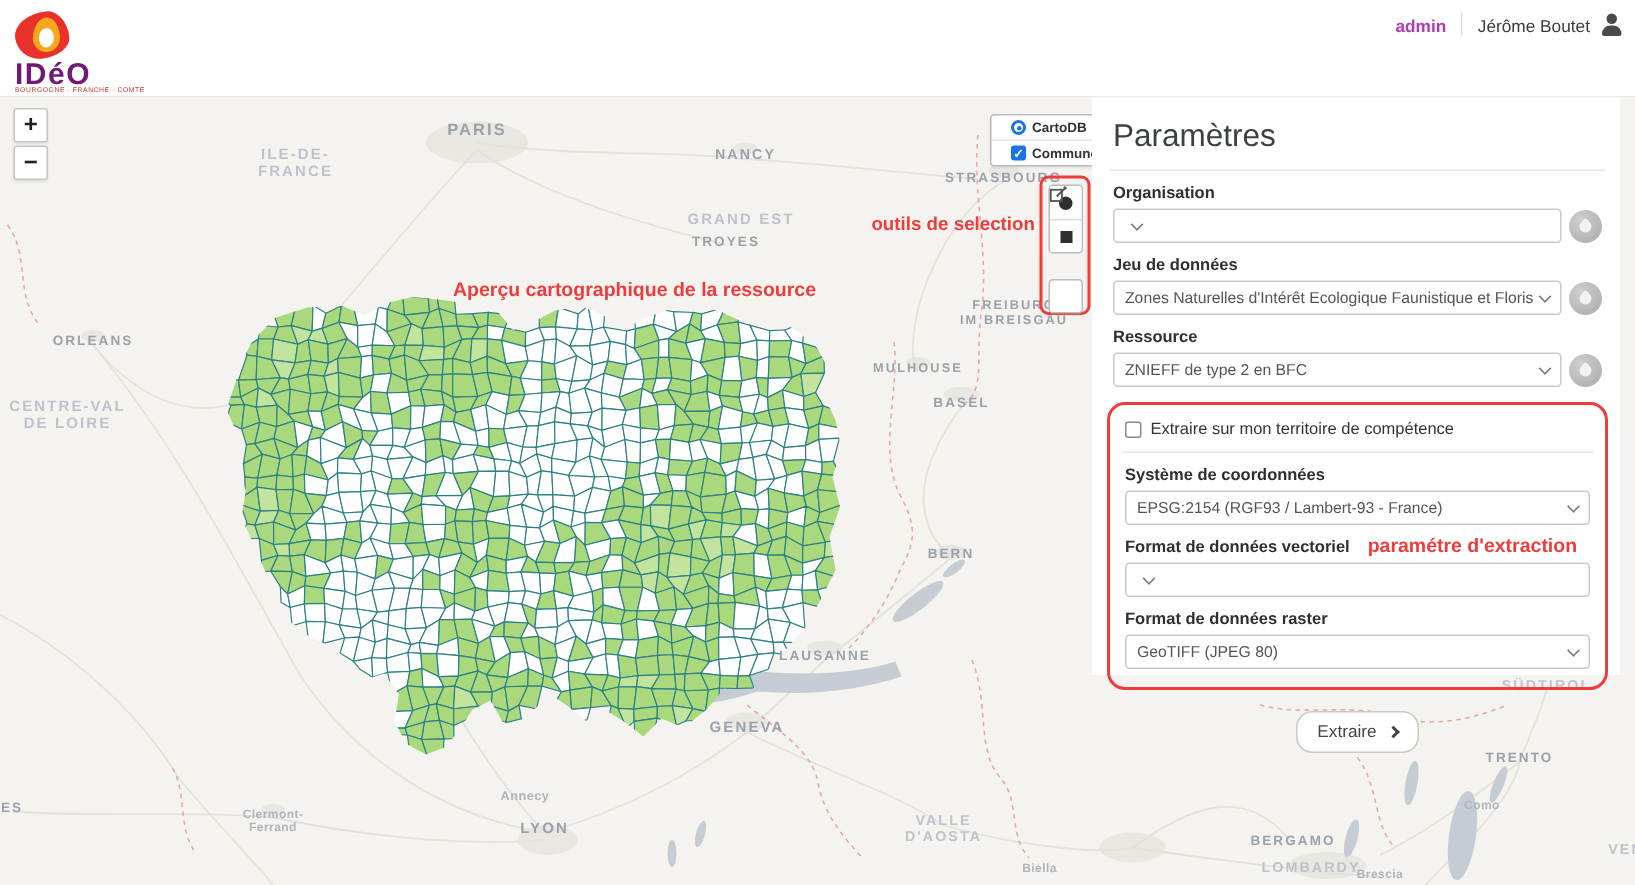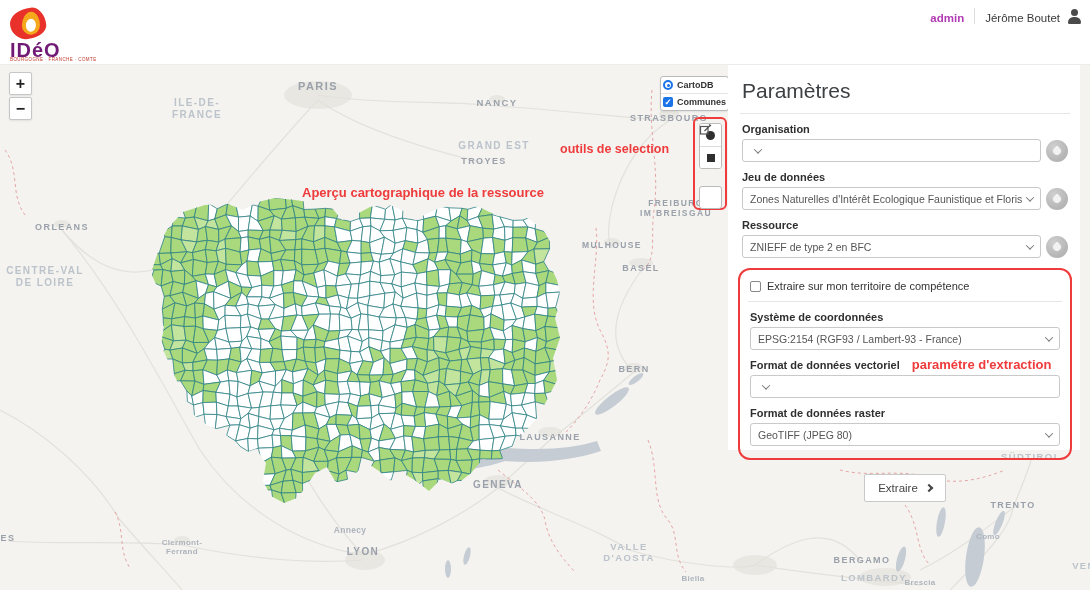--- a/index.html
+++ b/index.html
@@ -33,38 +33,38 @@
 
   
   .map{position:absolute;left:0;top:65px;width:1090px;height:525px;background:#f4f3f0;overflow:hidden;cursor:grab}
   .map svg{position:absolute;left:0;top:0}
   .zoom-ctrl{position:absolute;left:9px;top:7px;z-index:5}
   .zoom-btn{width:23px;height:23px;background:#fff;border:1px solid #c6c6c6;border-radius:2px;
     font-size:16px;font-weight:bold;color:#222;display:flex;align-items:center;justify-content:center;
     cursor:pointer;margin-bottom:2px;box-shadow:0 1px 2px rgba(0,0,0,.08)}
   .layer-box{position:absolute;left:660px;top:11px;z-index:5;background:#fff;border:1px solid #bbb;
     border-radius:3px;overflow:hidden;box-shadow:0 1px 2px rgba(0,0,0,.08)}
-  .layer-row{display:flex;align-items:center;gap:4px;padding:3px 2px;font-size:9px;font-weight:bold;color:#333;cursor:pointer}
+  .layer-row{display:flex;align-items:center;gap:4px;padding:3px 13px;font-size:9px;font-weight:bold;color:#333;cursor:pointer}
   .layer-row + .layer-row{border-top:1px solid #e4e4e4}
   .radio{width:10px;height:10px;border:2px solid var(--blue);border-radius:50%;position:relative;flex:none}
   .radio::after{content:"";position:absolute;left:1.5px;top:1.5px;width:3px;height:3px;border-radius:50%;background:var(--blue)}
   .cbx{width:10px;height:10px;background:var(--blue);border-radius:2px;color:#fff;font-size:8.5px;
     line-height:10px;text-align:center;flex:none}
   .tools{position:absolute;left:699px;top:58px;z-index:5;width:23px}
   .tool-group{background:#fff;border:1px solid #bbb;border-radius:3px;overflow:hidden}
   .tool-btn{width:21px;height:22px;display:flex;align-items:center;justify-content:center;cursor:pointer;background:#fff}
   .tool-btn + .tool-btn{border-top:1px solid #ddd}
   .tool-single{margin-top:17px;background:#fff;border:1px solid #bbb;border-radius:3px;width:23px;height:23px;
     display:flex;align-items:center;justify-content:center;cursor:pointer}
   .glyph-circle{width:9px;height:9px;border-radius:50%;background:#2f2f2f}
   .glyph-square{width:8px;height:8px;background:#2f2f2f}
   .tools-highlight{position:absolute;left:693px;top:52px;width:34px;height:93px;border:2px solid var(--red);
     border-radius:6px;z-index:4;pointer-events:none}
   .annot{position:absolute;color:var(--red);font-weight:bold;z-index:6;pointer-events:none;white-space:nowrap}
-  .annot-tools{left:560px;top:77px;width:130px;font-size:12.5px}
+  .annot-tools{left:560px;top:77px;width:130px;text-align:right;font-size:12.5px}
   .annot-preview{left:302px;top:120px;font-size:13px}
 
   
   .panel{position:absolute;left:728px;top:65px;width:352px;height:385px;background:#fff;z-index:10;
     padding:12px 12px 4px 14px}
   .panel h1{font-size:21px;font-weight:400;color:#3d4043;margin:2px 0 10px}
   .divider{height:1px;background:#e6e6e6;margin:0 -2px}
   .field-label{font-size:11px;font-weight:bold;color:var(--label);margin:9px 0 4px}
   .row{display:flex;align-items:center;gap:5px}
   .select{flex:1;height:23px;border:1px solid var(--panel-border);border-radius:3px;background:#fff;
@@ -75,21 +75,21 @@
   .info-btn{width:22px;height:22px;border-radius:50%;flex:none;cursor:pointer;
     background:radial-gradient(circle at 35% 30%,#cfcfcf,#a9a9a9);display:flex;align-items:center;justify-content:center}
   .tag{width:8px;height:8px;background:#f2f2f2;border-radius:1px 50% 50% 50%;transform:rotate(45deg)}
   .extract-zone{position:relative;border:2px solid var(--red);border-radius:12px;margin:10px -4px 0;
     padding:8px 10px 12px}
   .check-row{display:flex;align-items:center;gap:6px;font-size:11px;color:#333;margin:2px 0 9px;cursor:pointer}
   .cb-empty{width:11px;height:11px;border:1px solid #888;border-radius:2px;background:#fff;flex:none}
   .ex-label-row{display:flex;align-items:baseline;gap:12px}
   .annot-in-panel{color:var(--red);font-weight:bold;font-size:13px;pointer-events:none;white-space:nowrap}
   .btn-row{display:flex;justify-content:center;margin-top:14px}
-  .extract-btn{display:flex;align-items:center;gap:8px;background:#fff;border:1px solid #c9c9c9;border-radius:2px;
+  .extract-btn{display:flex;align-items:center;gap:8px;background:#fff;border:1px solid #c9c9c9;border-radius:11px;
     padding:7px 13px;font-size:11.5px;color:#454545;font-family:"Liberation Sans",sans-serif;cursor:pointer}
   .chev{width:6px;height:6px;border-top:2px solid #444;border-right:2px solid #444;transform:rotate(45deg)}
 </style>
 </head>
 <body>
 
 <div class="map">
   <svg id="basemap" width="1090" height="525" viewBox="0 65 1090 525">
       <ellipse cx="318" cy="95" rx="34" ry="14" fill="#e9e7e2"></ellipse>
       <ellipse cx="365" cy="560" rx="20" ry="10" fill="#e9e7e2"></ellipse>

